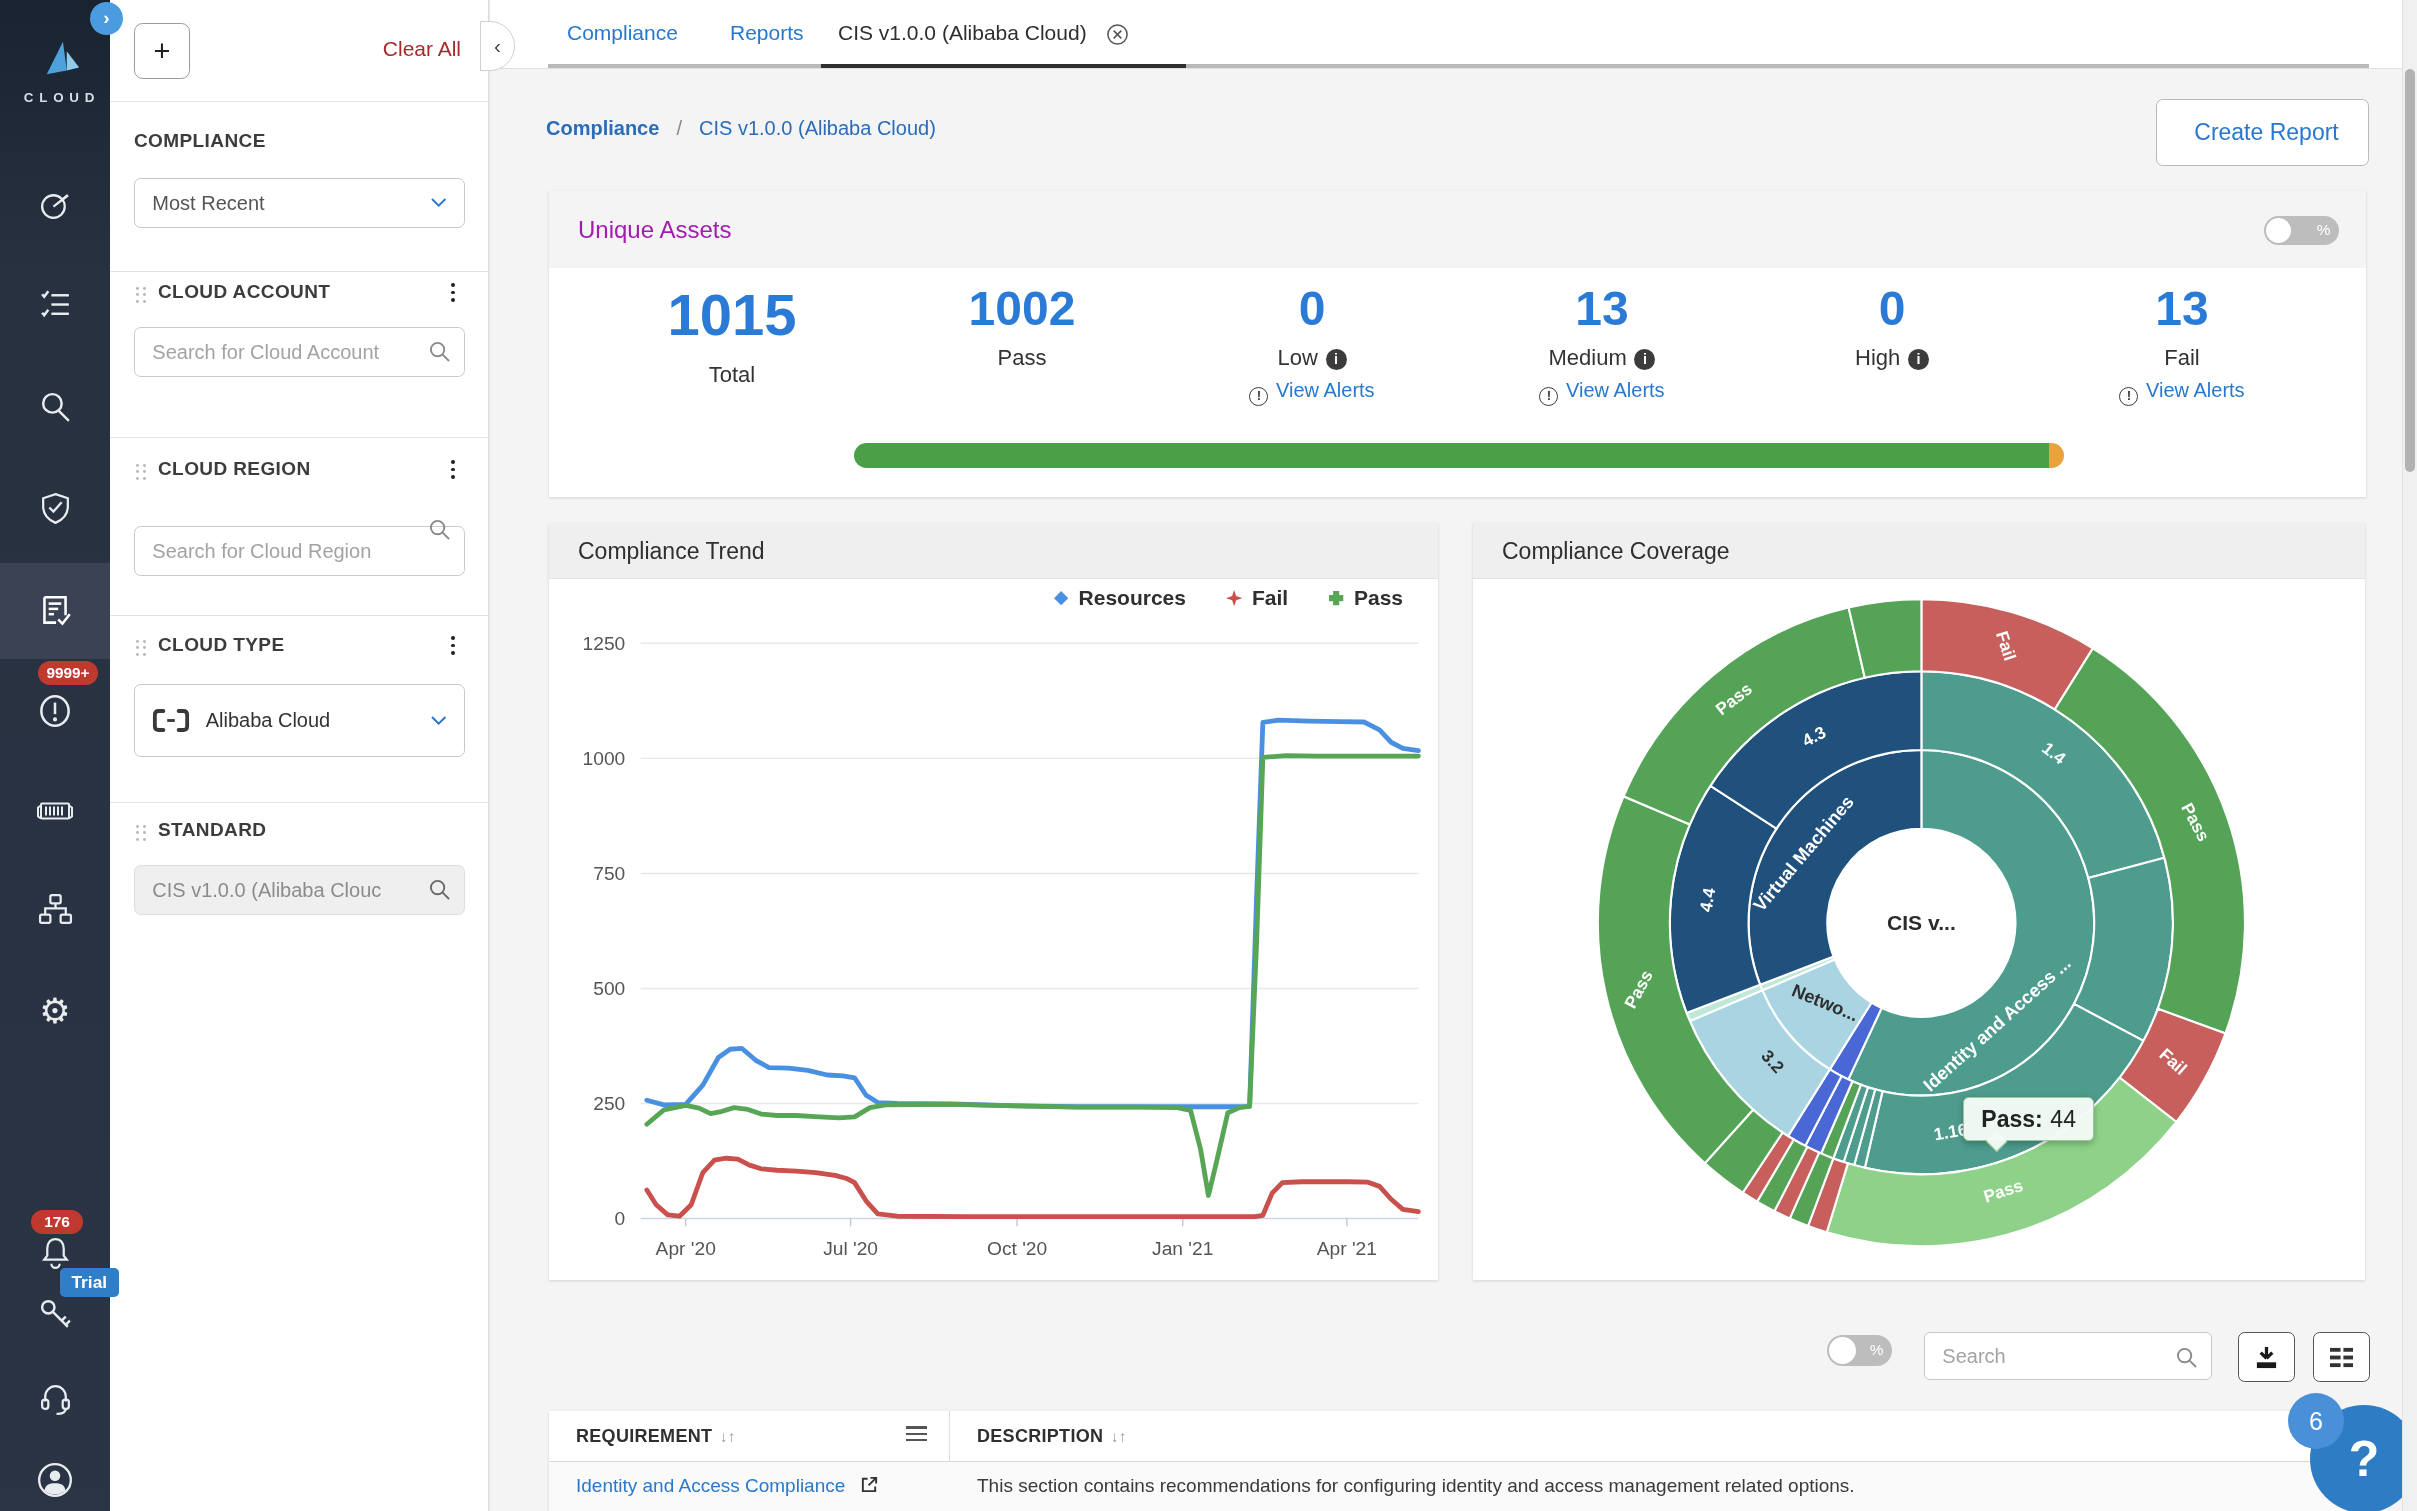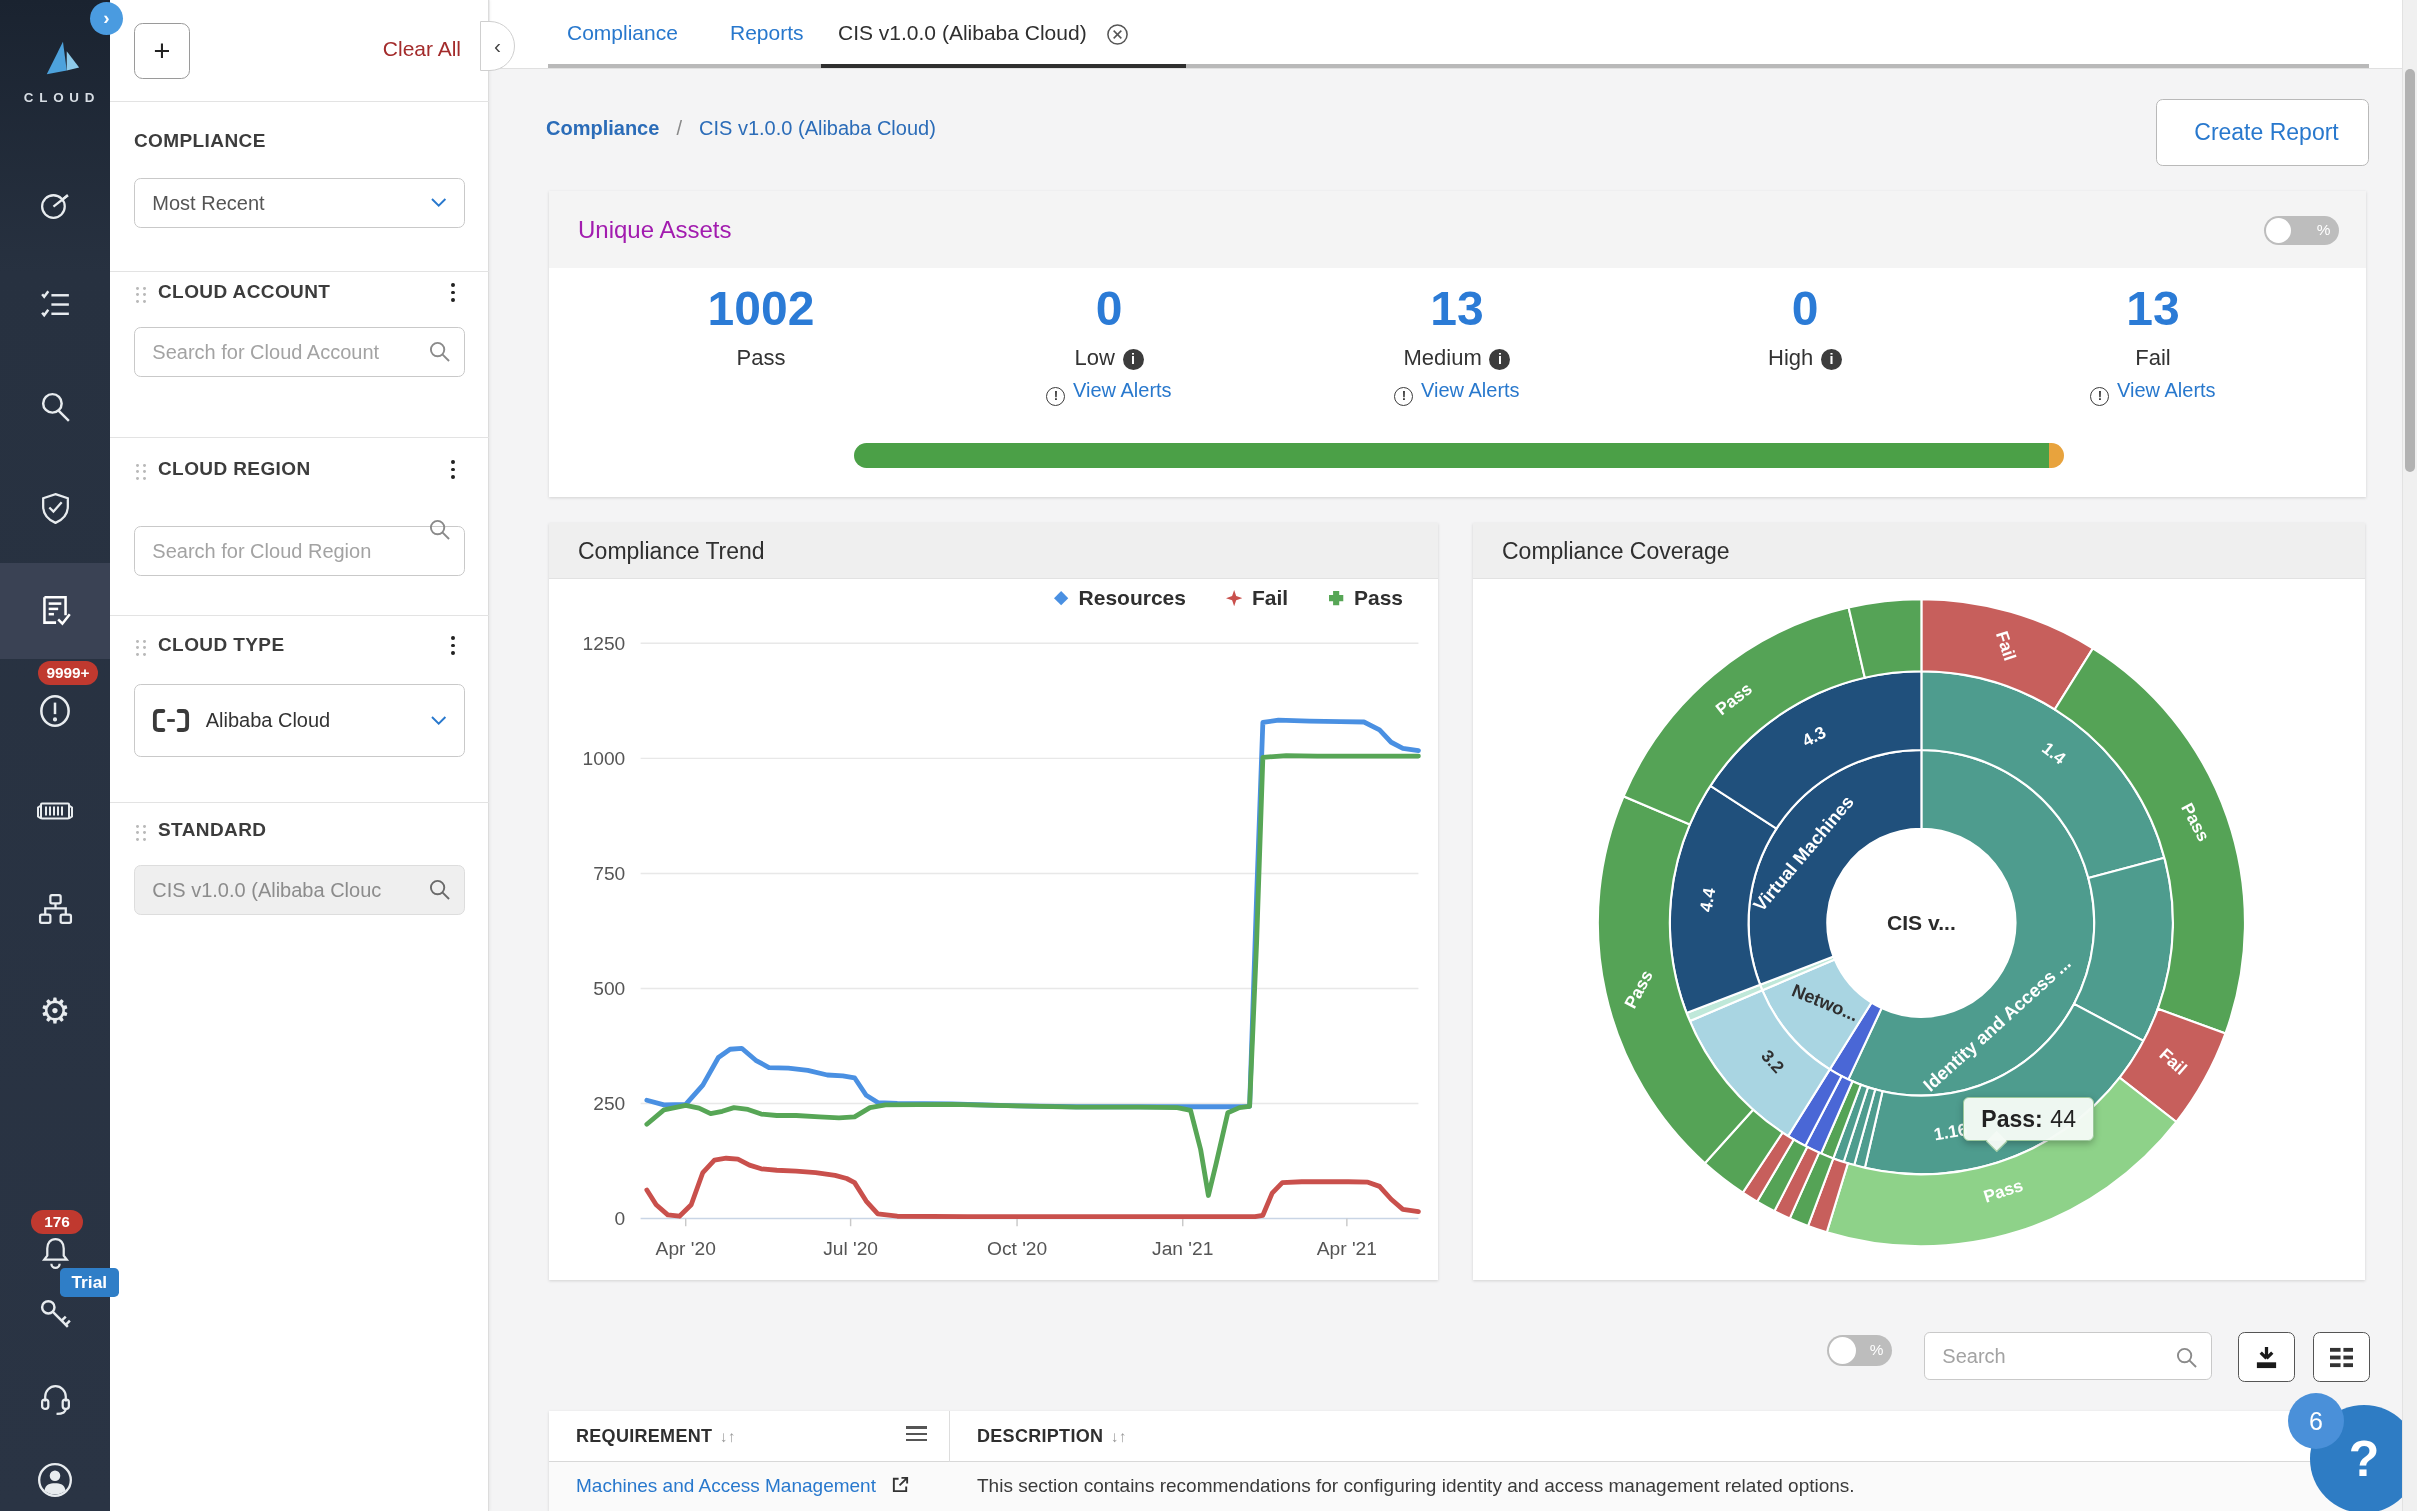--- a/index.html
+++ b/index.html
@@ -388,20 +388,24 @@
 
   <section class="panel ua-panel">
     <div class="ua-head">
       <span class="ua-title">Unique Assets</span>
       <span class="toggle ua-toggle">
         <span class="knob"></span>
         <span class="pct">%</span>
       </span>
     </div>
     <div class="stats">
+      <div class="stat total">
+        <div class="num">1015</div>
+        <div class="lbl" style="margin-top:15.4px">Total</div>
+      </div>
       <div class="stat">
         <div class="num">1002</div>
         <div class="lbl">Pass</div>
       </div>
       <div class="stat">
         <div class="num">0</div>
         <div class="lbl"><span>Low</span><i class="info-i">i</i></div>
         <div class="view-alerts"><span class="va-icon">!</span><span>View Alerts</span></div>
       </div>
       <div class="stat">
@@ -569,21 +573,21 @@
           <i></i>
           <i></i>
         </span>
       <span class="th" style="left:428px">
         <span>DESCRIPTION</span><span class="sort">↓↑</span>
       </span>
     </div>
     <div class="col-div"></div>
     <div class="trow">
       <span class="req-link">
-        <span>Machines and Access Management</span>
+        <span>Identity and Access Compliance</span>
         <svg class="ext-ic" width="19" height="19" viewBox="0 0 20 20">
           <path d="M8 4 H3 V17 H16 V12" fill="none" stroke="#333" stroke-width="2"></path>
           <path d="M11 3 H17 V9 M17 3 L9 11" fill="none" stroke="#333" stroke-width="2"></path>
         </svg>
       </span>
       <span class="desc-cell">This section contains recommendations for configuring identity and access management related options.</span>
     </div>
   </section>
 </main>
 

